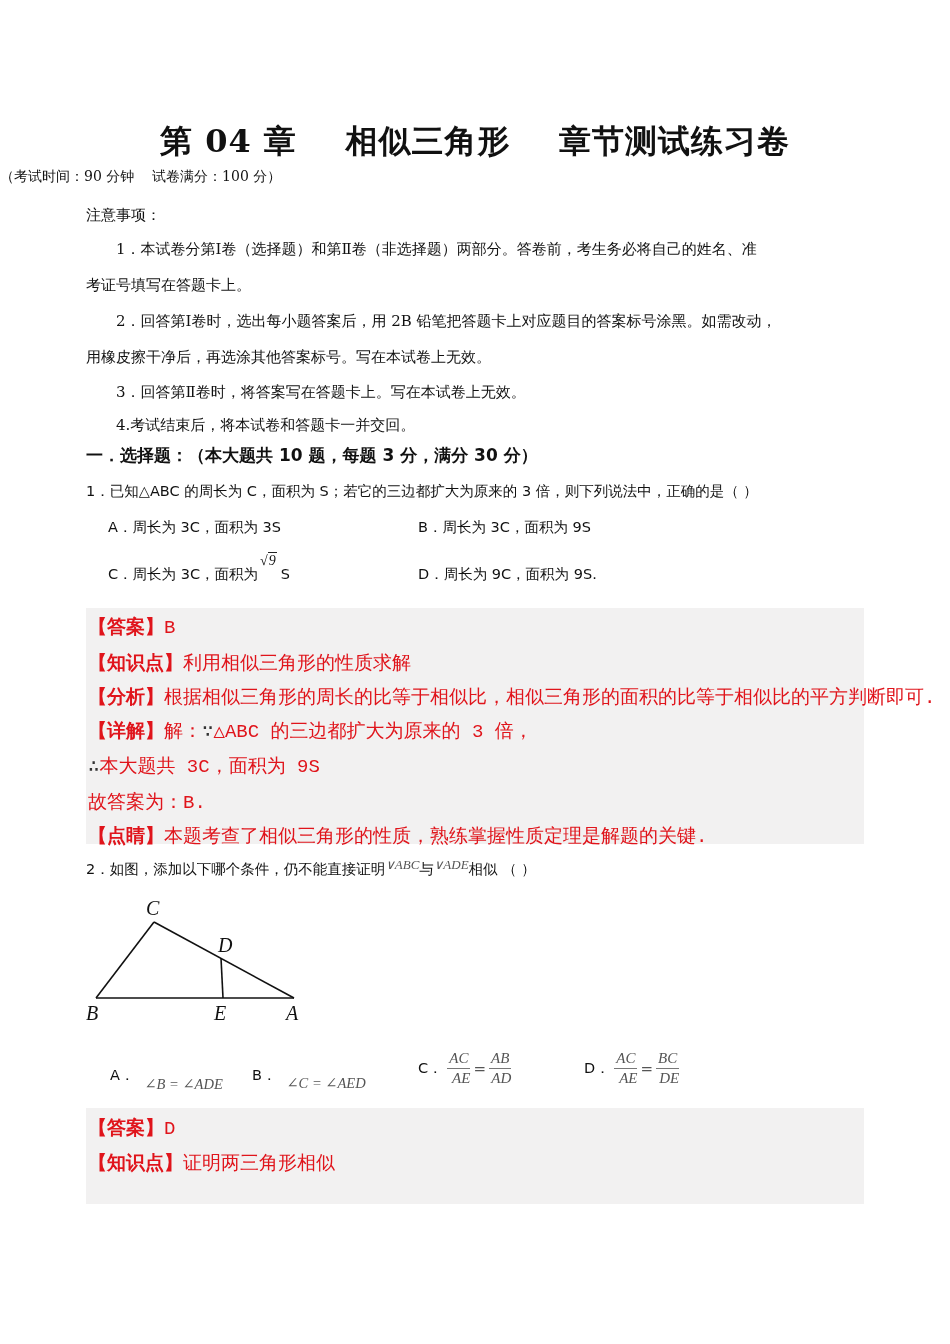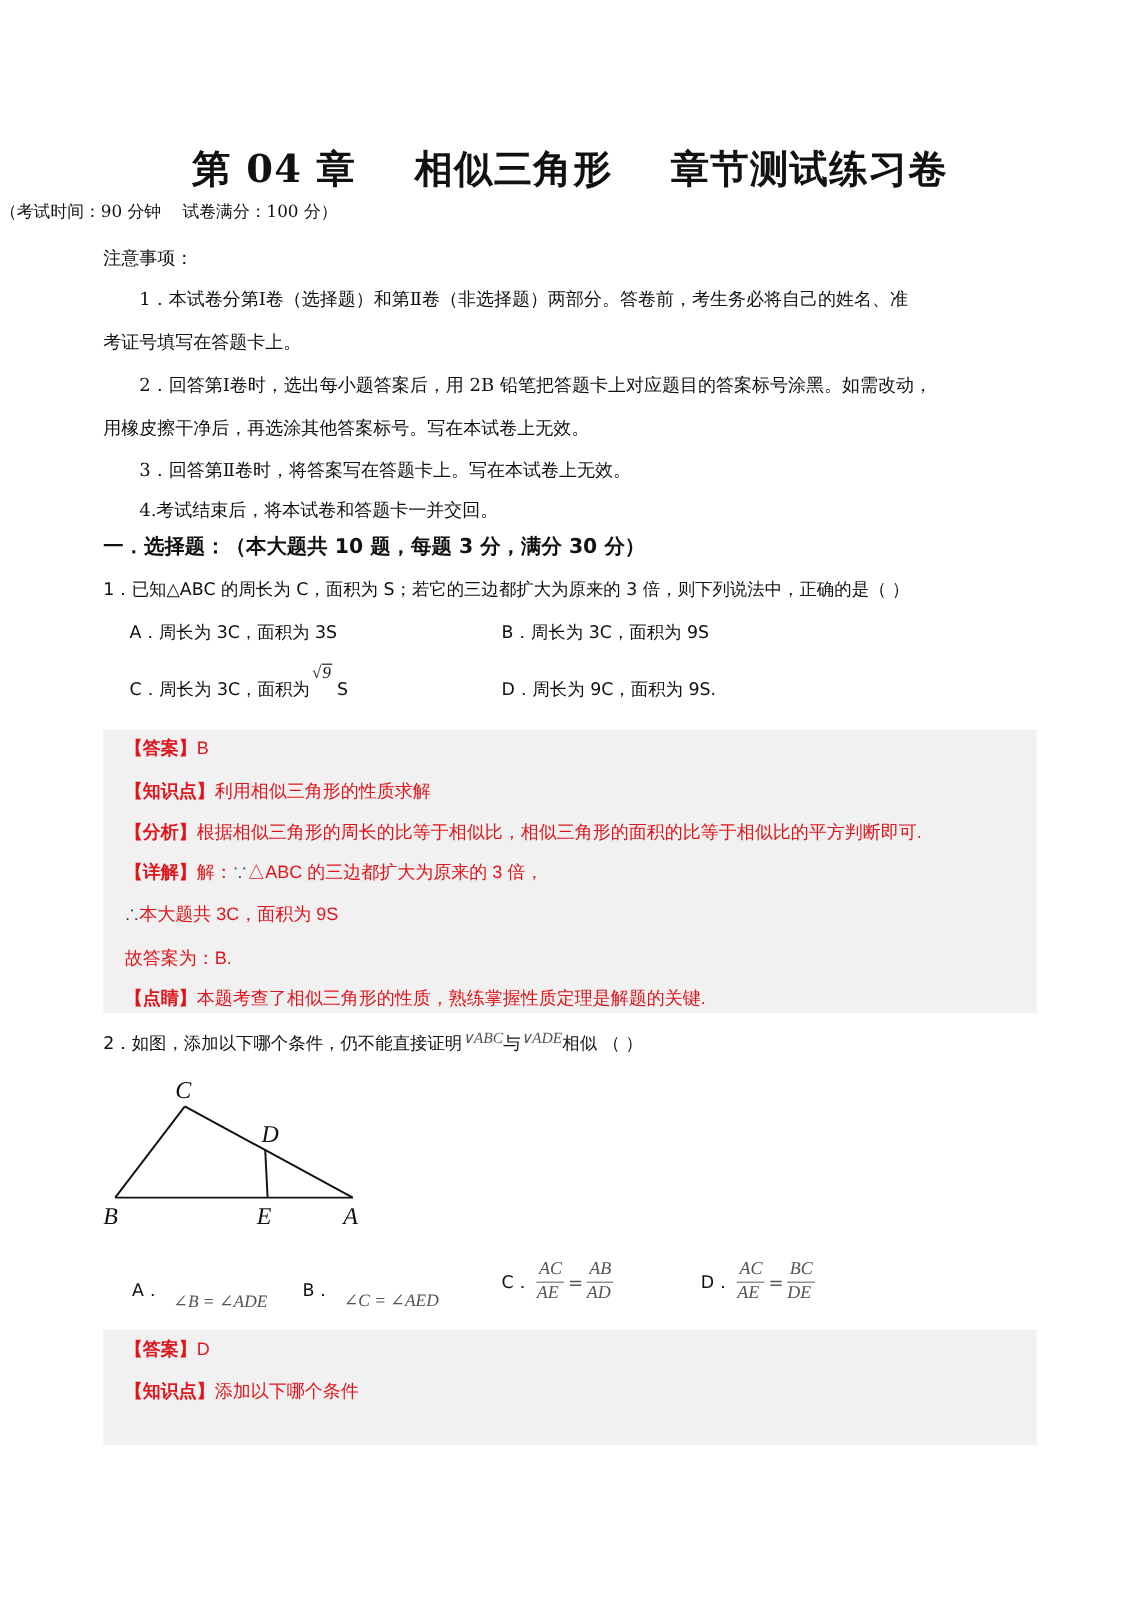--- a/index.html
+++ b/index.html
@@ -14,27 +14,27 @@
   .notice-head { left: 86px; top: 206px; }
   .indent { left: 116px; }
   .flush { left: 86px; }
   .section { left: 86px; top: 444px; font-size: 17px; font-weight: bold;
              font-family: "DejaVu Sans", "Liberation Sans", sans-serif; }
   .q { font-family: "DejaVu Sans", "Liberation Sans", sans-serif; font-size: 14.5px; }
   .opt { position: absolute; font-family: "DejaVu Sans", "Liberation Sans", sans-serif; font-size: 14.5px; white-space: nowrap; }
   .sqrt { display: inline-block; position: relative; top: -14px; font-family: "Liberation Serif", serif; font-size: 14px; margin: 0 4px 0 2px; }
   .sqrt .v { border-top: 1px solid #222; padding: 0 1px; font-style: italic; }
   .answer-box { position: absolute; left: 86px; width: 778px; background: #f2f1f1; }
-  .ans { position: absolute; left: 104px; color: #e0141b; font-size: 15px; white-space: nowrap;
-         font-family: Liberation Sans, sans-serif; }
+  .ans { position: absolute; left: 88px; color: #e0141b; font-size: 19px; white-space: nowrap;
+         font-family: Liberation Mono, monospace; }
   .ans .br { font-weight: bold; color: #e0141b; }
   .ans .dots { color: #333; }
   .figure { position: absolute; left: 80px; top: 892px; }
   .math { font-family: "Liberation Serif", "DejaVu Serif", serif; font-style: italic; color: #555; text-align: center; }
-  .frac { display: inline-block; vertical-align: middle; text-align: left; font-family: "Liberation Serif", serif; font-style: italic; color: #555; font-size: 15px; }
+  .frac { display: inline-block; vertical-align: middle; text-align: right; font-family: "Liberation Serif", serif; font-style: italic; color: #555; font-size: 15px; }
   .frac .n { display: block; border-bottom: 1px solid #777; padding: 0 2px 1px 2px; }
   .frac .d { display: block; padding-top: 1px; }
   .eq { display: inline-block; vertical-align: middle; color: #555; font-size: 15px; margin: 0 3px; }
   .small-tri { font-family: "Liberation Serif", serif; font-style: italic; color: #555; font-size: 13px; position: relative; top: -5px; }
 </style>
 </head>
 <body>
 
 <div class="page">
 
@@ -98,15 +98,15 @@
     <span style="vertical-align:middle">C．</span>
     <span class="frac"><span class="n">AC</span><span class="d">AE</span></span><span class="eq">=</span><span class="frac"><span class="n">AB</span><span class="d">AD</span></span>
   </div>
   <div class="opt" style="left:584px; top:1050px">
     <span style="vertical-align:middle">D．</span>
     <span class="frac"><span class="n">AC</span><span class="d">AE</span></span><span class="eq">=</span><span class="frac"><span class="n">BC</span><span class="d">DE</span></span>
   </div>
 
   <div class="answer-box" style="top:1108px; height:96px"></div>
   <div class="ans" style="top:1115px"><span class="br">【答案】</span><span>D</span></div>
-  <div class="ans" style="top:1150px"><span class="br">【知识点】</span><span>添加以下哪个条件</span></div>
+  <div class="ans" style="top:1150px"><span class="br">【知识点】</span><span>证明两三角形相似</span></div>
 
 </div>
 
 </body></html>

